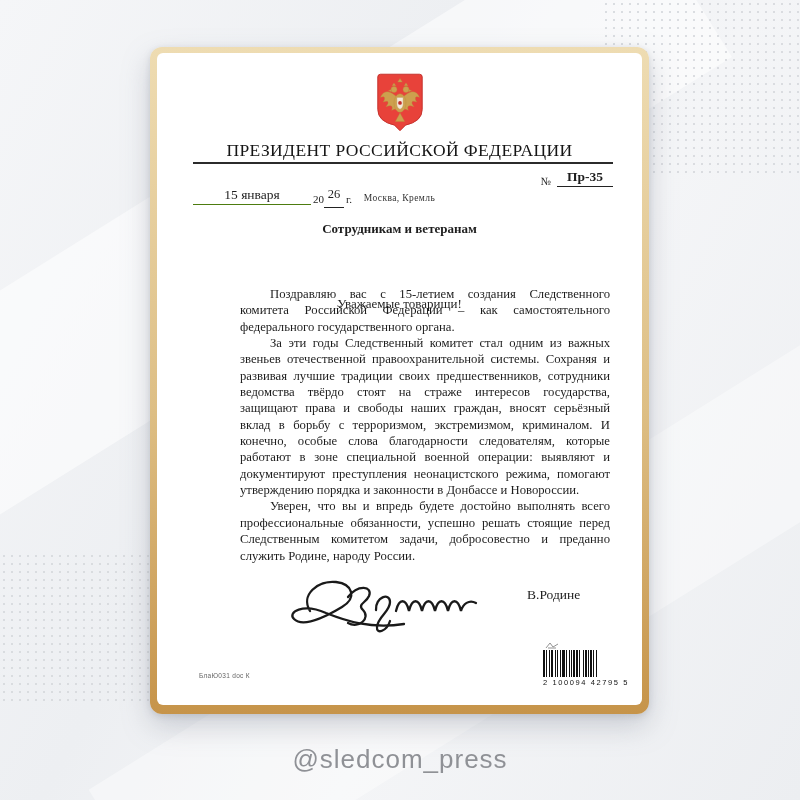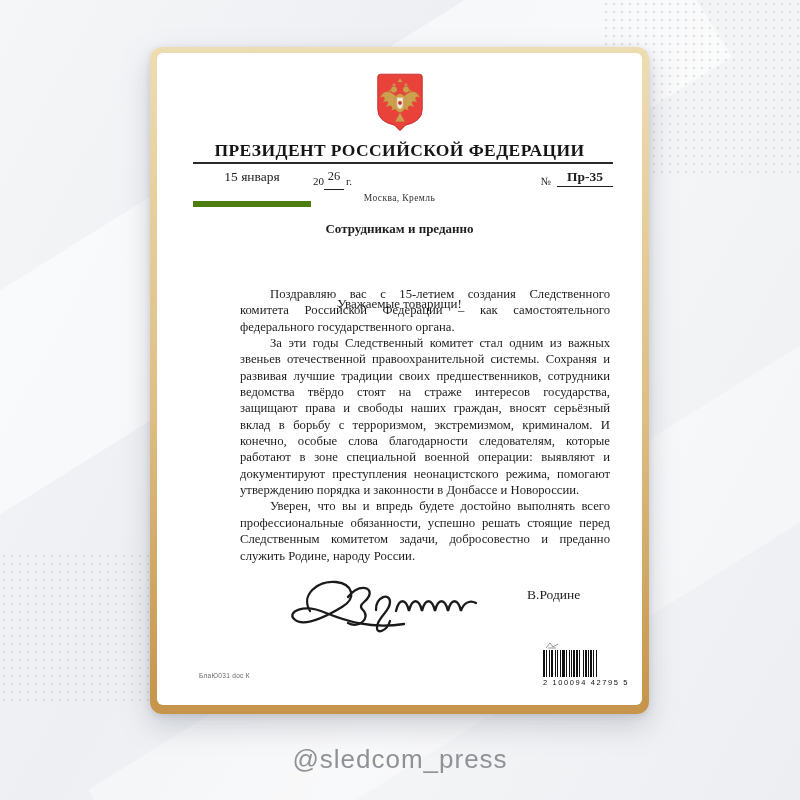--- a/index.html
+++ b/index.html
@@ -35,30 +35,30 @@
   .letter-page {
     position:relative; width:100%; height:100%;
     background:#ffffff; border-radius:6px;
     color:#1e1e1e;
   }
 
   .emblem { position:absolute; left:50%; top:18px; transform:translateX(-50%); width:50px; height:62px; }
 
   .letter-title {
     position:absolute; top:87px; left:0; width:100%;
-    text-align:center; font-weight:bold; font-size:17.5px; letter-spacing:.4px; color:#151515;
+    text-align:center; font-weight:normal; font-size:17.5px; letter-spacing:.4px; color:#151515;
   }
   .title-rule { position:absolute; top:109px; left:36px; width:420px; height:1.6px; background:#2b2b2b; }
 
   .meta-row {
     position:absolute; top:116px; left:36px; width:420px;
     display:flex; justify-content:space-between; align-items:flex-start;
     font-size:13.5px;
   }
-  .date-main { display:inline-block; min-width:118px; text-align:center; border-bottom:6px solid #4d7c0f; padding-bottom:16px; }
+  .date-main { display:inline-block; min-width:118px; text-align:center; border-bottom:1px solid #4d7c0f; padding-bottom:1px;margin-top:18px; }
   .date-year-wrap { white-space:nowrap; }
   .c20 { font-size:11px; position:relative; top:4px; margin-left:2px; }
   .yline { display:inline-block; border-bottom:1px solid #222; min-width:20px; text-align:center; position:relative; top:4px; }
   .y26 { position:relative; top:-5px; font-size:12.5px; }
   .gsuf { font-size:11px; position:relative; top:4px; margin-left:2px; }
   .num-group { white-space:nowrap; }
   .num-sign { font-size:11px; margin-right:6px; position:relative; top:4px; }
   .num-value { display:inline-block; font-weight:bold; border-bottom:1px solid #222; padding:0 10px 1px 10px; }
 
   .place { position:absolute; top:140px; left:0; width:100%; text-align:center; font-size:9.5px; letter-spacing:.4px; color:#333; }
@@ -129,21 +129,21 @@
         <span class="date-main">15 января</span><span class="date-year-wrap"><span class="c20">20</span><span class="yline"><span class="y26">26</span></span><span class="gsuf">г.</span></span>
       </div>
       <div class="num-group">
         <span class="num-sign">№</span><span class="num-value">Пр-35</span>
       </div>
     </div>
 
     <div class="place">Москва, Кремль</div>
 
     <div class="addressee">
-      <div>Сотрудникам и преданно</div>
+      <div>Сотрудникам и ветеранам</div>
     </div>
 
     <div class="salutation">Уважаемые товарищи!</div>
 
     <div class="body-text">
       <p>Поздравляю вас с 15-летием создания Следственного комитета Российской Федерации – как самостоятельного федерального государственного органа.</p>
       <p>За эти годы Следственный комитет стал одним из важных звеньев отечественной правоохранительной системы. Сохраняя и развивая лучшие традиции своих предшественников, сотрудники ведомства твёрдо стоят на страже интересов государства, защищают права и свободы наших граждан, вносят серьёзный вклад в борьбу с терроризмом, экстремизмом, криминалом. И конечно, особые слова благодарности следователям, которые работают в зоне специальной военной операции: выявляют и документируют преступления неонацистского режима, помогают утверждению порядка и законности в Донбассе и Новороссии.</p>
       <p>Уверен, что вы и впредь будете достойно выполнять всего профессиональные обязанности, успешно решать стоящие перед Следственным комитетом задачи, добросовестно и преданно служить Родине, народу России.</p>
     </div>
 

